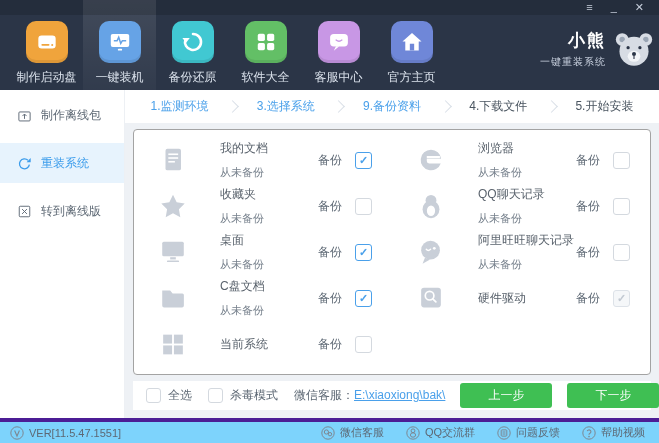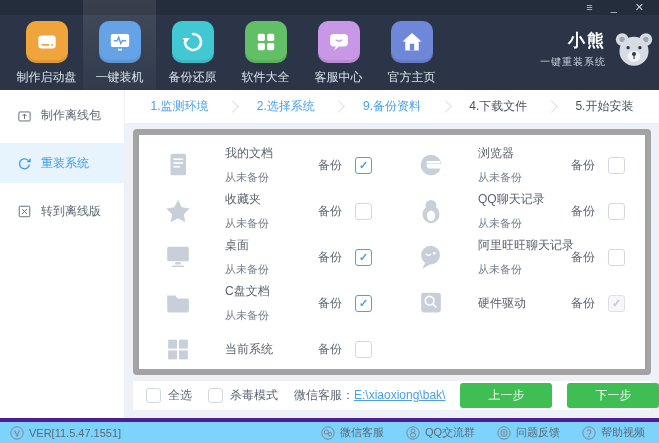--- a/index.html
+++ b/index.html
@@ -33,21 +33,21 @@
   .side-item svg { width:15px; height:15px; flex:none; }
   .side-item.active { background:#e7f3fd; color:#3b9ceb; }
 
   .main { flex:1; display:flex; flex-direction:column; min-width:0; }
   .steps { height:33px; flex:none; background:#fff; display:flex; align-items:center; margin-bottom:6px; padding:0 6px; }
   .step { flex:1; text-align:center; font-size:12px; color:#4a5560; white-space:nowrap; }
   .step.active { color:#4aa0ea; }
   .step-sep { width:9px; height:9px; border-top:1px solid #d9dfe7; border-right:1px solid #d9dfe7;
               transform:rotate(45deg); flex:none; }
 
-  .card { flex:1; margin:0 8px; background:#fff; border:6px solid #a3a3a3; border-radius:4px;
+  .card { flex:1; margin:0 8px; background:#fff; border:1px solid #a3a3a3; border-radius:4px;
           display:flex; padding:7px 0; min-height:0; overflow:hidden; }
   .col { flex:1; display:flex; flex-direction:column; min-width:0; }
   .row { height:46px; flex:none; display:flex; align-items:center; padding:0 20px 0 22px; }
   .row-ico { width:34px; flex:none; display:flex; justify-content:center; }
   .row-ico svg { width:30px; height:27px; display:block; }
   .row-text { flex:1; margin-left:30px; min-width:0; }
   .row-title { font-size:12px; color:#59626c; white-space:nowrap; }
   .row-sub { font-size:11px; color:#76808c; margin-top:8px; }
   .bk-label { font-size:12px; color:#5d6874; margin-right:13px; flex:none; }
   .cb { width:17px; height:17px; flex:none; border-radius:3px; border:1px solid #d4d9df; background:#fff;
@@ -189,21 +189,21 @@
             <path d="M5.4 5.4 l5.2 5.2 M10.6 5.4 l-5.2 5.2" stroke="currentColor"></path>
           </svg>
        <span>转到离线版</span>
      </div>
       </div>
 
     <div class="main">
       <div class="steps">
           <span class="step active">1.监测环境</span>
           <span class="step-sep"></span>
-          <span class="step active">2.选择系统</span>
+          <span class="step active">3.选择系统</span>
           <span class="step-sep"></span>
           <span class="step active">9.备份资料</span>
           <span class="step-sep"></span>
           <span class="step">4.下载文件</span>
           <span class="step-sep"></span>
           <span class="step">5.开始安装</span>
         </div>
 
       <div class="card">
         <div class="col">

